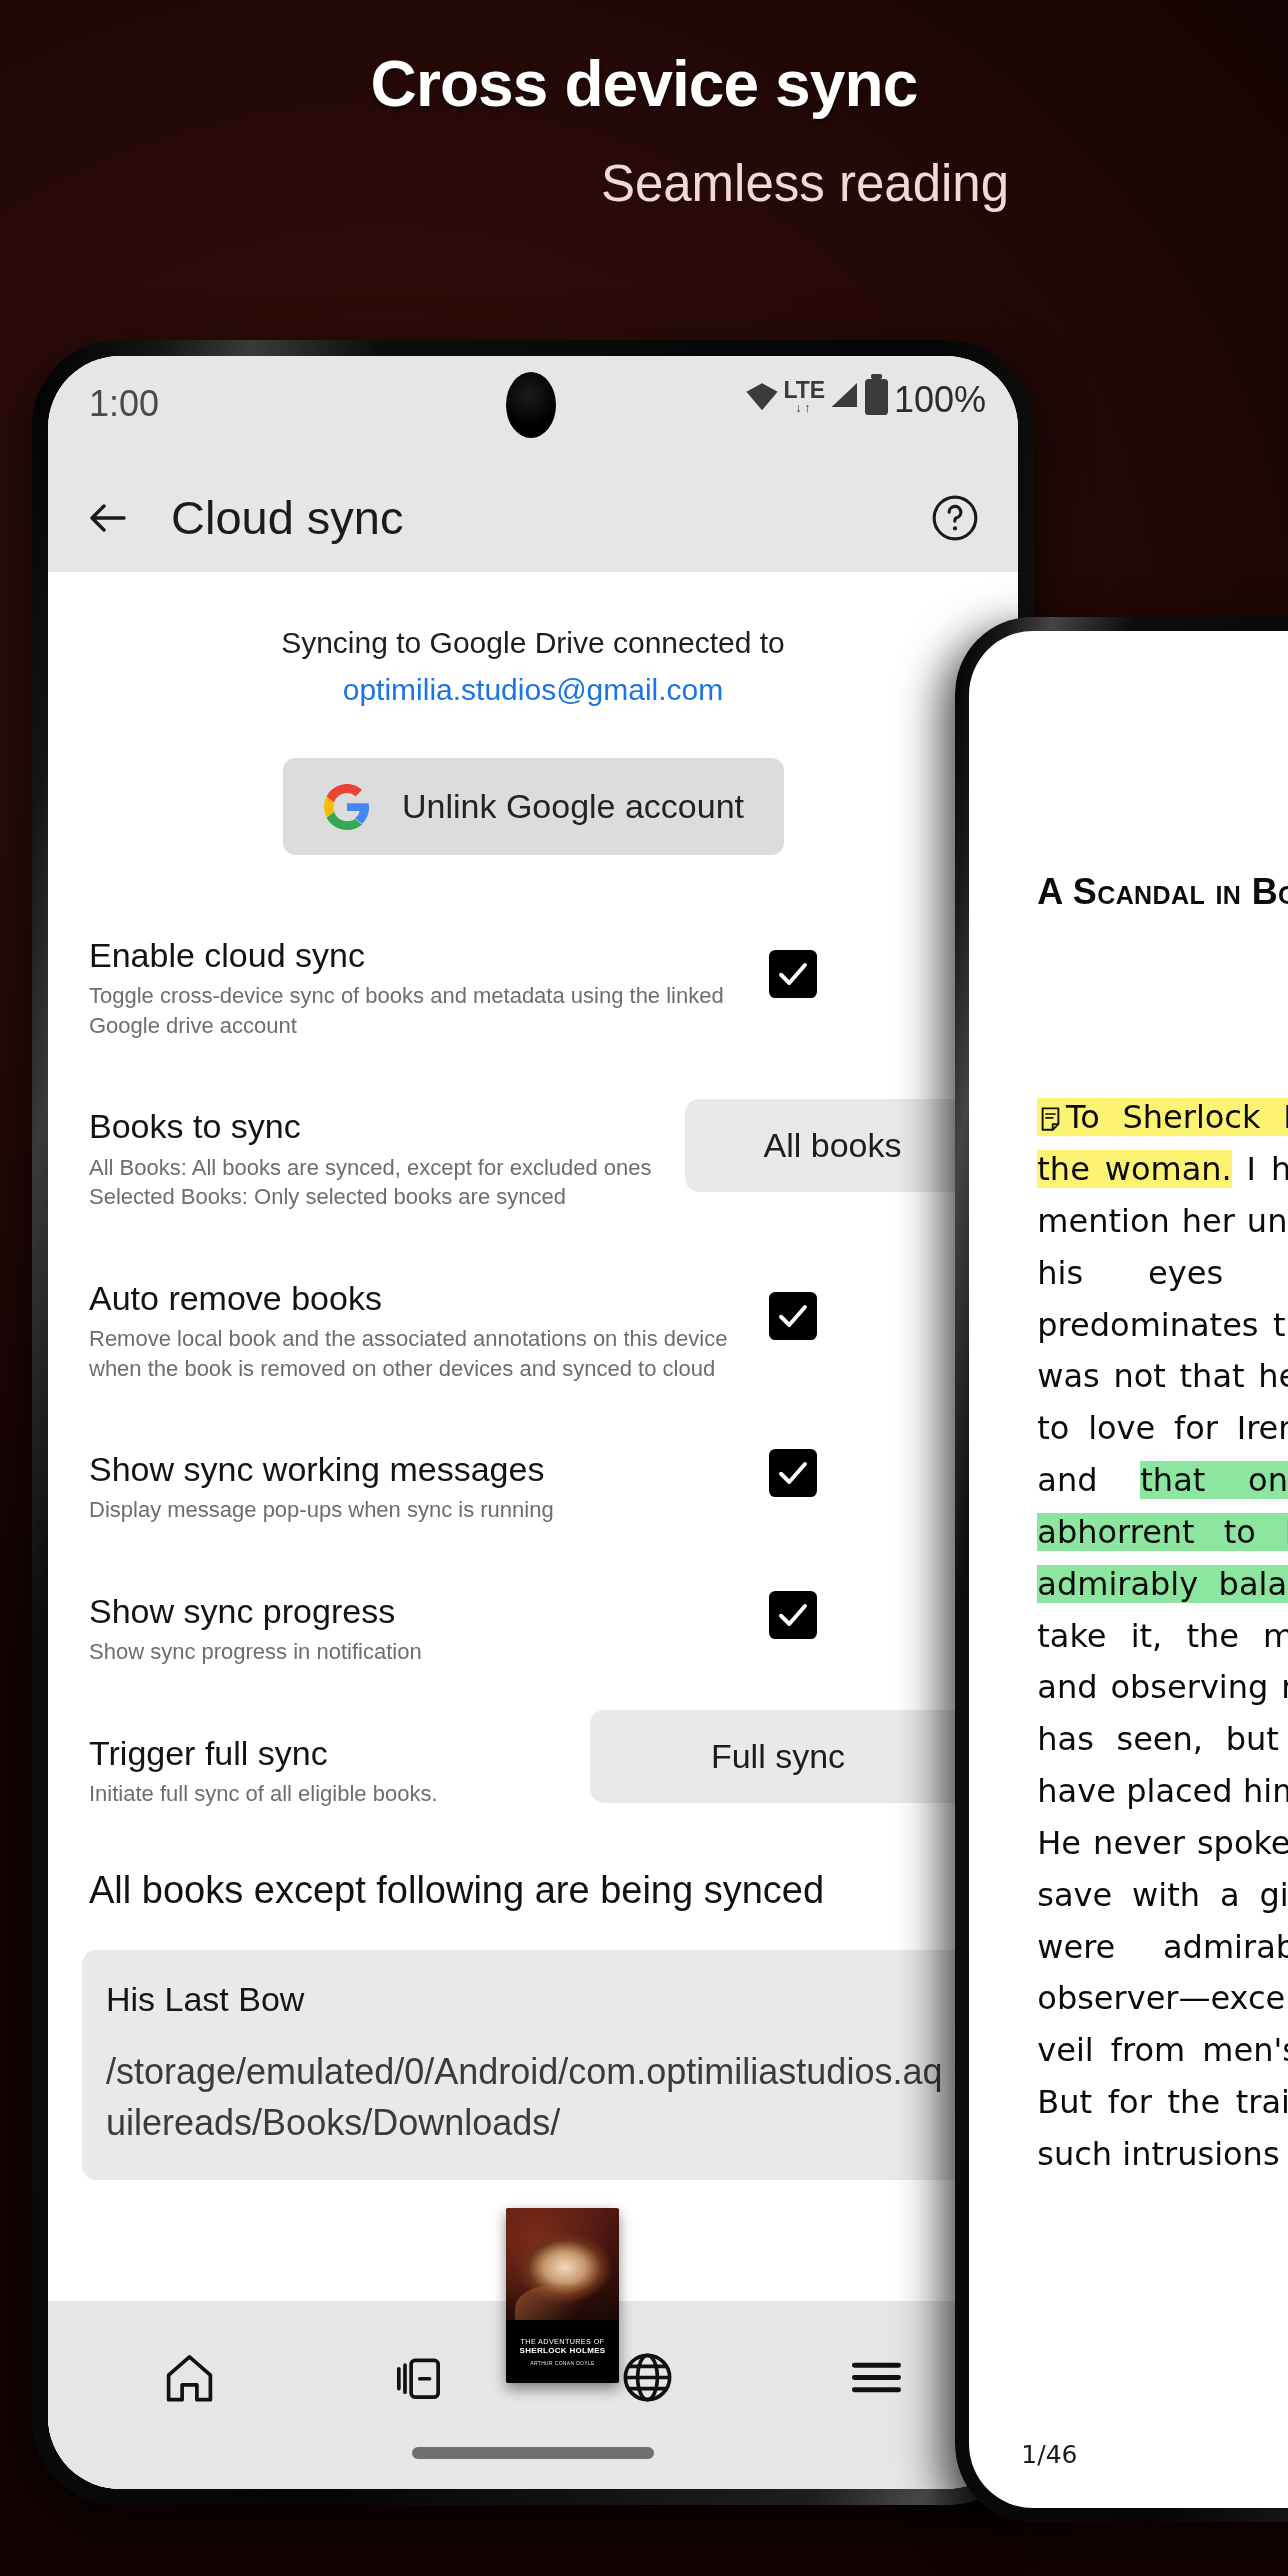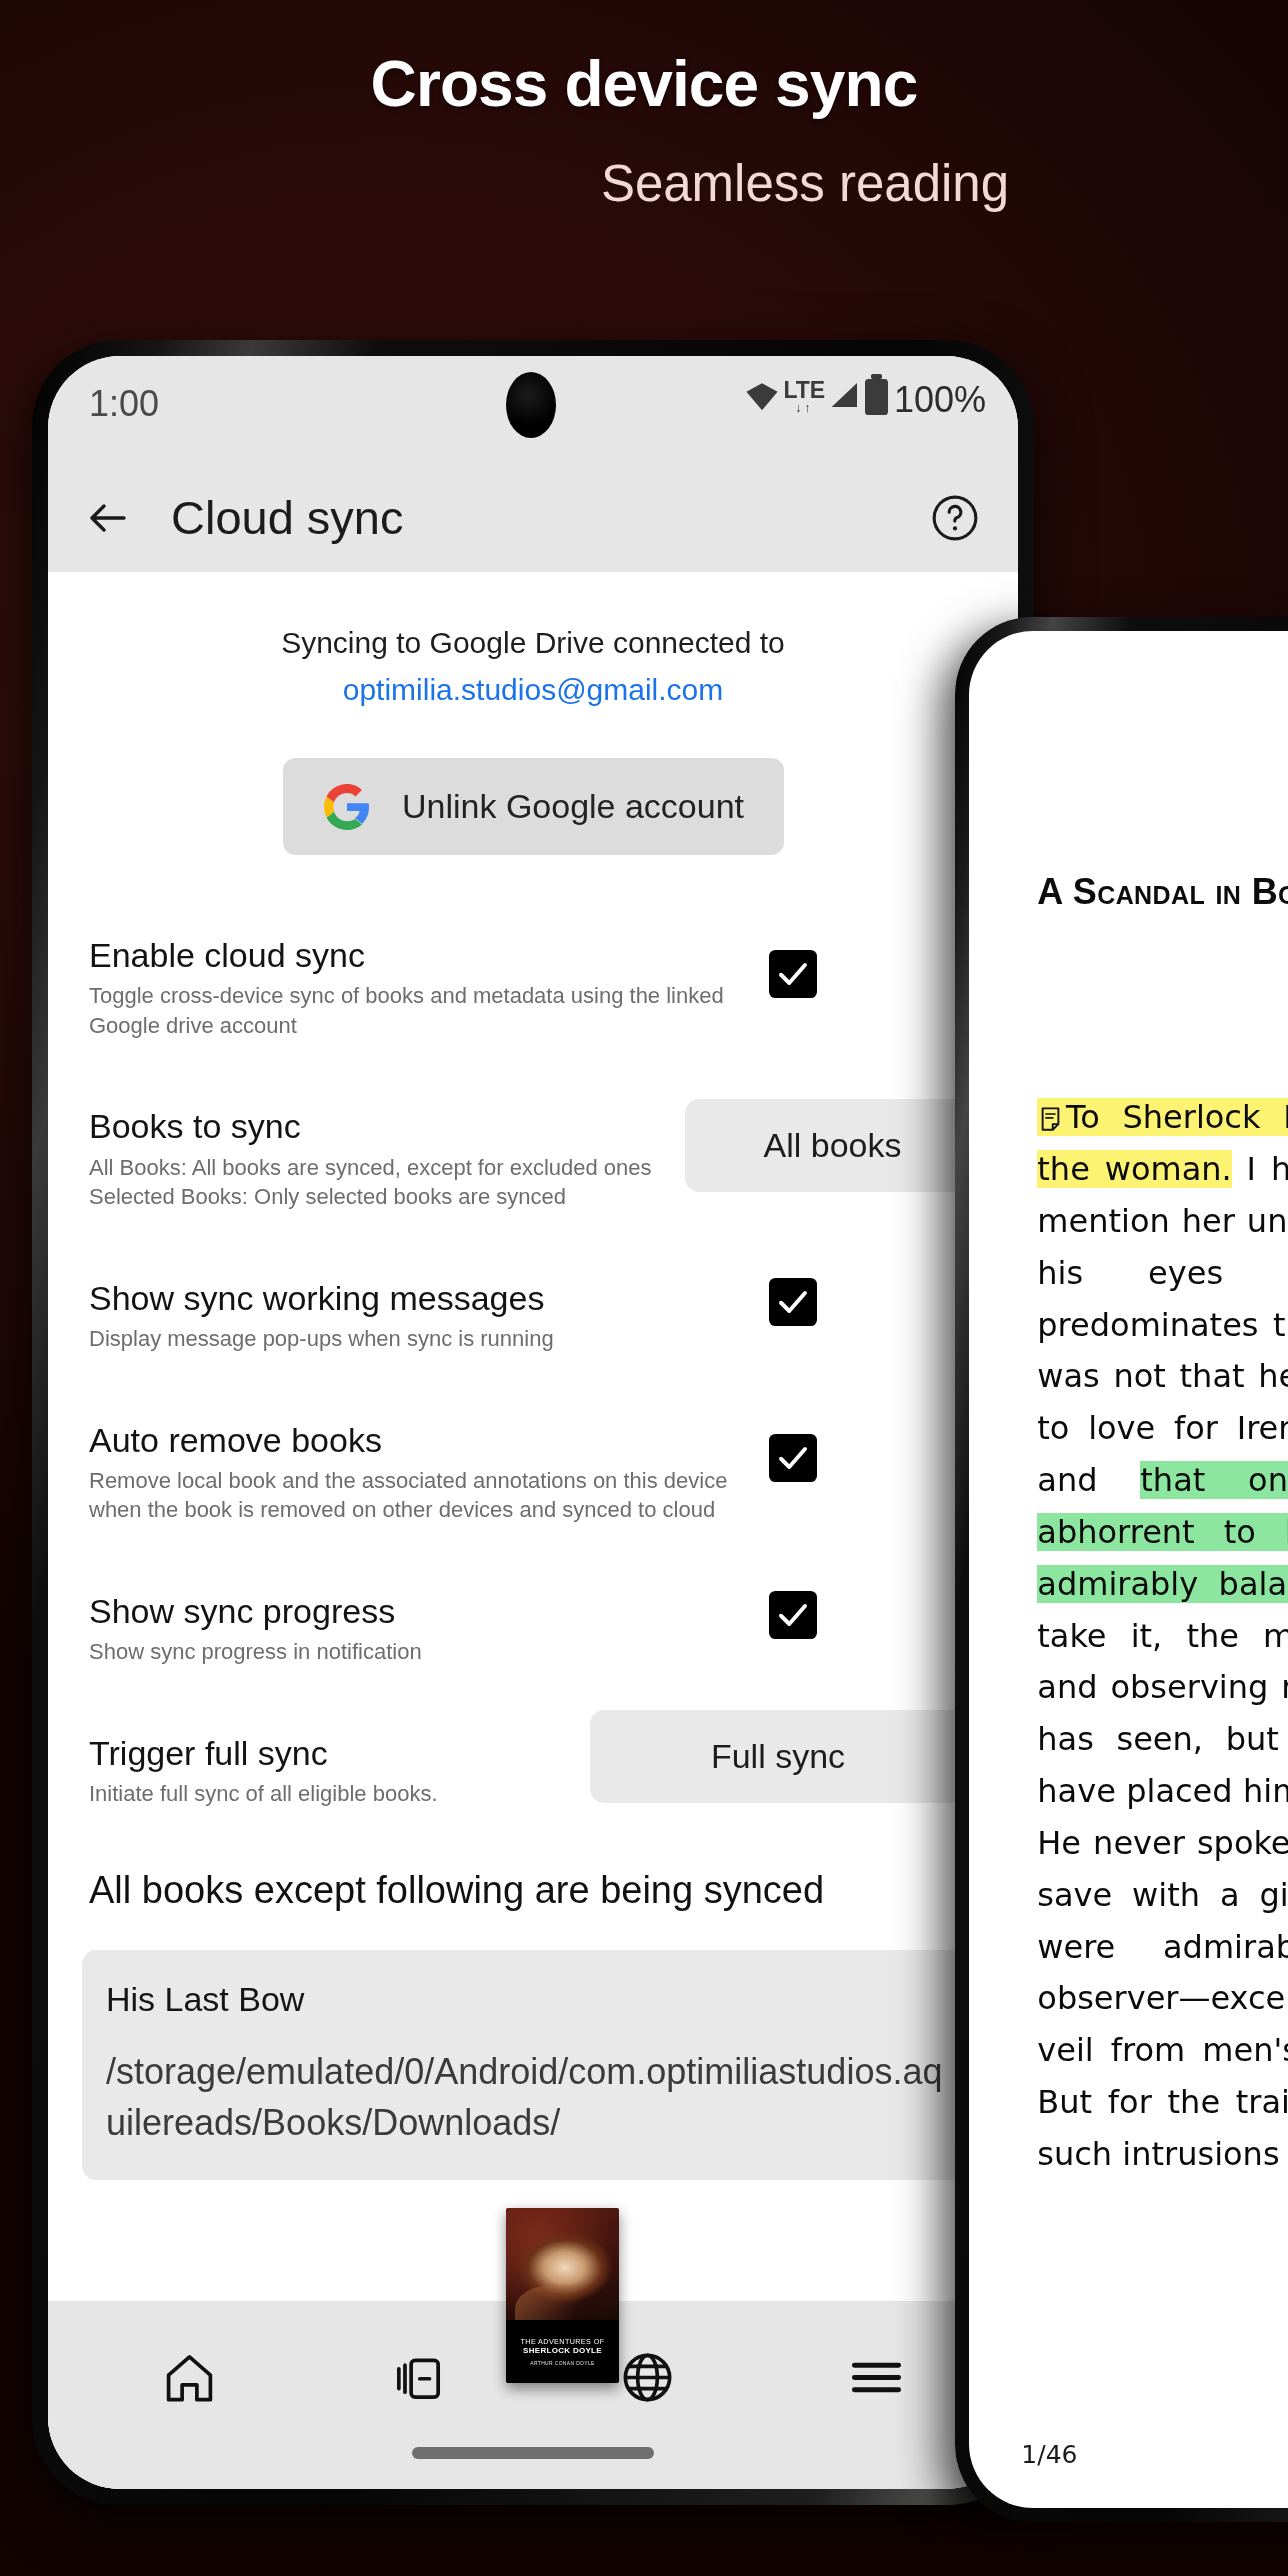--- a/index.html
+++ b/index.html
@@ -284,36 +284,36 @@
             <div class="srow-title">Books to sync</div>
             <div class="srow-desc">All Books: All books are synced, except for excluded ones Selected Books: Only selected books are synced</div>
           </div>
           <div class="srow-ctl">
             <div class="pillbtn">All books</div>
           </div>
         </div>
 
         <div class="srow ctl-mid">
           <div class="srow-text">
-            <div class="srow-title">Show sync working messages</div>
-            <div class="srow-desc">Display message pop-ups when sync is running</div>
+            <div class="srow-title">Auto remove books</div>
+            <div class="srow-desc">Remove local book and the associated annotations on this device when the book is removed on other devices and synced to cloud</div>
           </div>
           <div class="srow-ctl">
             <div class="checkbox">
               <svg viewBox="0 0 24 24">
                   <path d="M4 12.5 L9.5 18 L20 6" stroke="#fff" stroke-width="2.6" fill="none" stroke-linecap="round" stroke-linejoin="round"></path>
                 </svg>
             </div>
           </div>
         </div>
 
         <div class="srow ctl-mid">
           <div class="srow-text">
-            <div class="srow-title">Auto remove books</div>
-            <div class="srow-desc">Remove local book and the associated annotations on this device when the book is removed on other devices and synced to cloud</div>
+            <div class="srow-title">Show sync working messages</div>
+            <div class="srow-desc">Display message pop-ups when sync is running</div>
           </div>
           <div class="srow-ctl">
             <div class="checkbox">
               <svg viewBox="0 0 24 24">
                   <path d="M4 12.5 L9.5 18 L20 6" stroke="#fff" stroke-width="2.6" fill="none" stroke-linecap="round" stroke-linejoin="round"></path>
                 </svg>
             </div>
           </div>
         </div>
 
@@ -370,21 +370,21 @@
       <svg viewBox="0 0 24 24">
         <path d="M3 7 H21 M3 12 H21 M3 17 H21" stroke="#111" stroke-width="2" stroke-linecap="round"></path>
       </svg>
       <div class="gesture-bar"></div>
     </div>
 
     <div class="floating-cover">
       <div class="cover-art"></div>
       <div class="cover-band">
         <div class="cover-l1">THE ADVENTURES OF</div>
-        <div class="cover-l2">SHERLOCK DOYLE</div>
+        <div class="cover-l2">SHERLOCK HOLMES</div>
         <div class="cover-l3">ARTHUR CONAN DOYLE</div>
       </div>
     </div>
 
   </div>
 </div>
 
 <div class="phone2">
   <div class="phone2-screen">
     <div class="reader">

